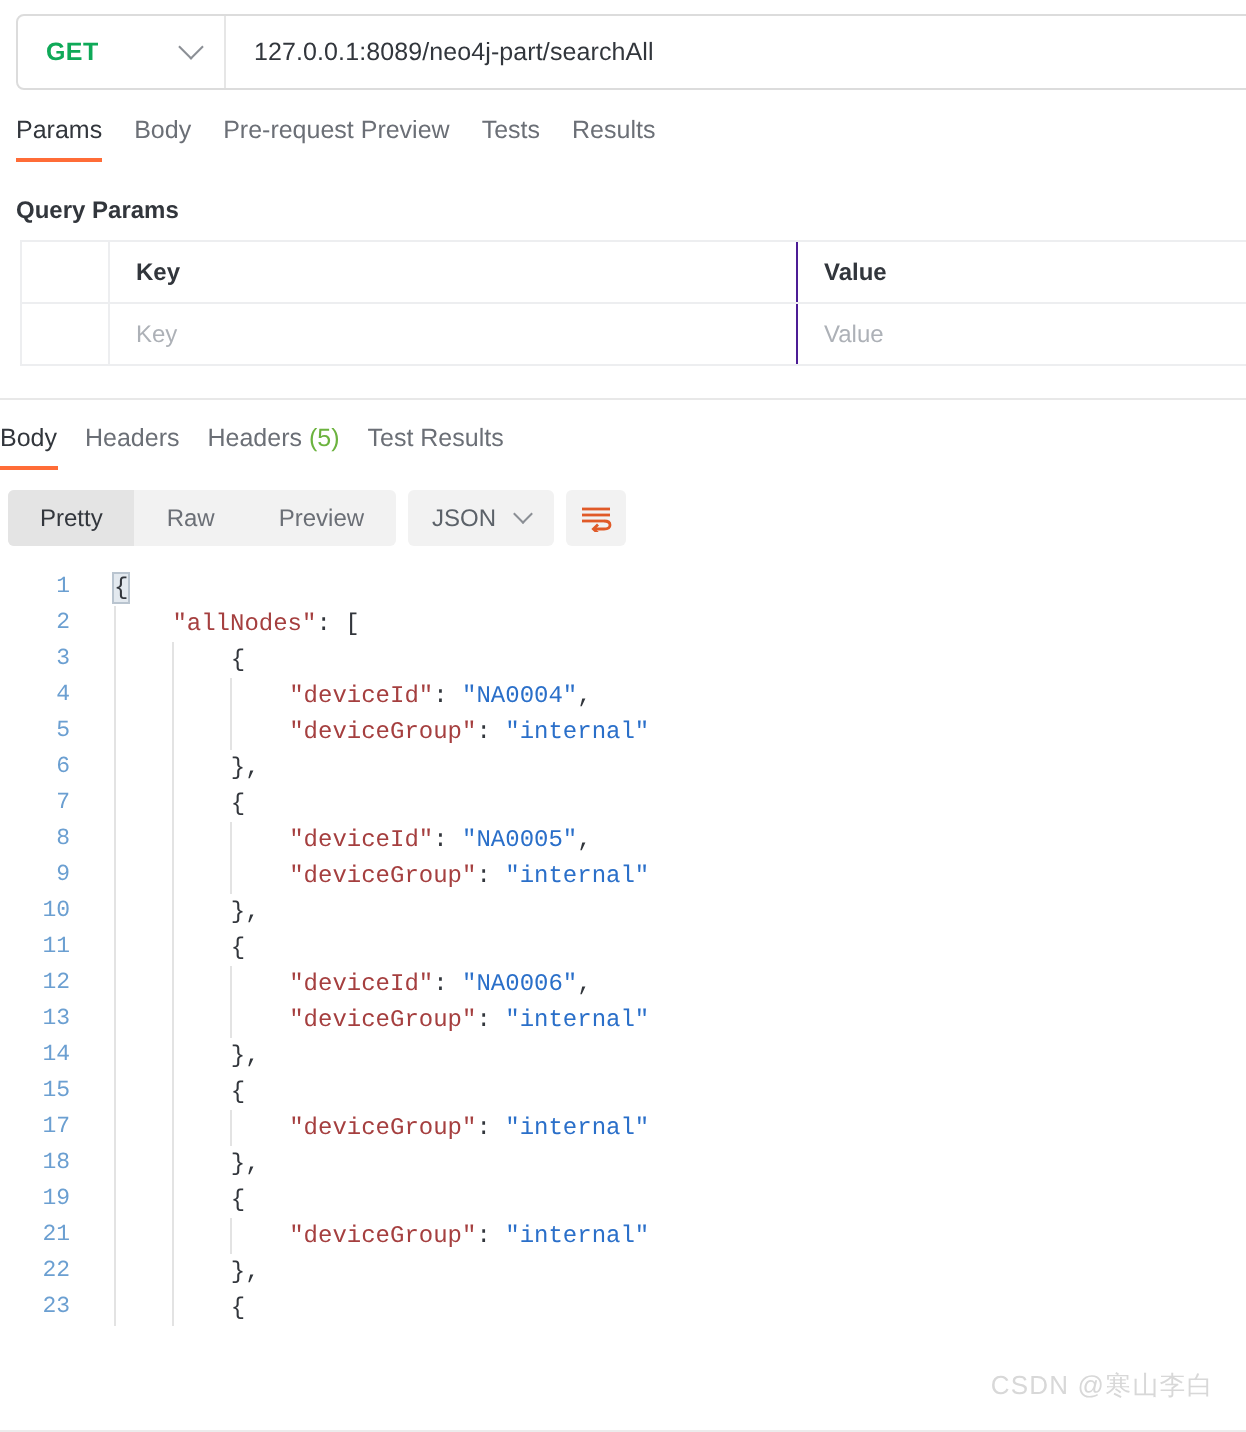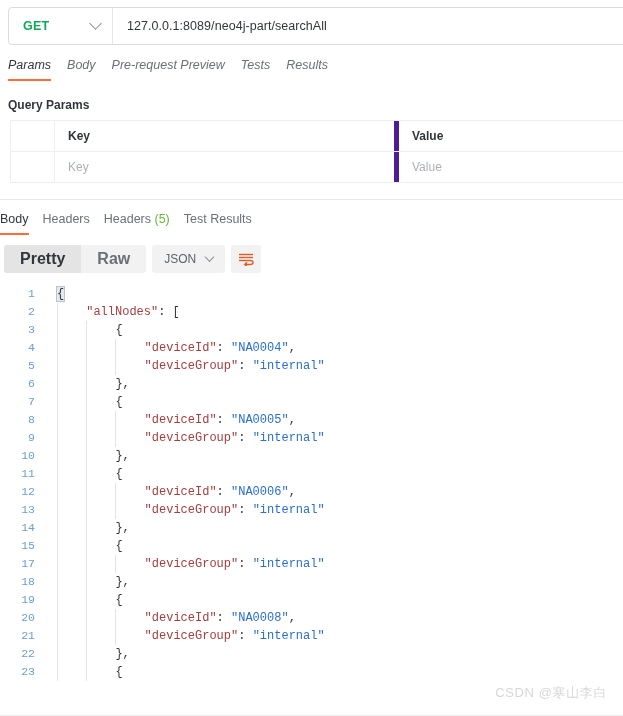--- a/index.html
+++ b/index.html
@@ -68,21 +68,20 @@
     align-items: flex-start;
     gap: 0;
   }
   .rtab {
     position: relative;
     padding: 0 16px 9px 0;
     font-size: 12.5px;
     color: #6b6f76;
     cursor: pointer;
     white-space: nowrap;
-    font-style: italic;
   }
   .rtab:first-child { padding-left: 0; }
   .rtab.active { color: #32363c; }
   .rtab.active::after {
     content: "";
     position: absolute;
     left: 0; right: 16px; bottom: 0;
     height: 2px;
     background: #ff6c37;
   }
@@ -102,21 +101,21 @@
     width: 640px;
     border: 1px solid #edeef0;
     border-bottom: none;
   }
   .qp-row {
     display: flex;
     height: 31px;
     border-bottom: 1px solid #edeef0;
   }
   .qp-cell-check { width: 44px; border-right: 1px solid #edeef0; }
-  .qp-cell-key   { width: 344px; border-right: 5px solid #4c1d95; display: flex; align-items: center; padding-left: 13px; }
+  .qp-cell-key   { width: 344px; border-right: 1px solid #4c1d95; display: flex; align-items: center; padding-left: 13px; }
   .qp-cell-val   { flex: 1; display: flex; align-items: center; padding-left: 13px; }
   .qp-head .qp-cell-key,
   .qp-head .qp-cell-val { font-weight: bold; color: #32363c; font-size: 12px; }
   .qp-body .qp-cell-key,
   .qp-body .qp-cell-val { color: #adb1b7; font-size: 12px; }
 
   
   .section-divider {
     position: absolute;
     left: 0; top: 199px;
@@ -159,25 +158,24 @@
     display: flex;
     background: #f2f2f2;
     border-radius: 3px;
     overflow: hidden;
     height: 28px;
   }
   .seg {
     display: flex;
     align-items: center;
     padding: 0 16px;
-    font-size: 16px;
+    font-size: 12px;
     color: #6b6f76;
     cursor: pointer;
     white-space: nowrap;
-    font-weight: bold;
   }
   .seg.active {
     background: #e4e4e4;
     color: #32363c;
   }
   .sel-box {
     display: flex;
     align-items: center;
     gap: 10px;
     height: 28px;
@@ -313,20 +311,21 @@
     <div class="res-tab active" style="margin-left: 0px;"><span>Body</span></div>
     <div class="res-tab"><span>Headers</span></div>
     <div class="res-tab"><span>Headers</span><span class="cnt-green"> (5)</span></div>
     <div class="res-tab"><span>Test Results</span></div>
   </div>
 
 <div class="fmt-toolbar">
   <div class="seg-group" id="seg-group">
       <div class="seg active">Pretty</div>
       <div class="seg">Raw</div>
+      <div class="seg">Preview</div>
     </div>
   <div class="sel-box">
     <span class="sel-label">JSON</span>
     <span class="chev-sm"></span>
   </div>
   <div class="wrap-btn">
     <svg width="16" height="14" viewBox="0 0 16 14">
       <line x1="1" y1="2.5" x2="15" y2="2.5" stroke="#e05a28" stroke-width="1.4"></line>
       <line x1="1" y1="5.5" x2="15" y2="5.5" stroke="#e05a28" stroke-width="1.4"></line>
       <line x1="1" y1="8.5" x2="12" y2="8.5" stroke="#e05a28" stroke-width="1.4"></line>
@@ -348,20 +347,19 @@
     <div class="code-line"><div class="ln">9</div><div class="code-txt"><span class="guide" style="left: 13px;"></span><span class="guide" style="left: 42.2px;"></span><span class="guide" style="left: 71.4px;"></span><span style="padding-left: 87.6px;"><span class="k">"deviceGroup"</span><span class="p">: </span><span class="s">"internal"</span></span></div></div>
     <div class="code-line"><div class="ln">10</div><div class="code-txt"><span class="guide" style="left: 13px;"></span><span class="guide" style="left: 42.2px;"></span><span style="padding-left: 58.4px;"><span class="brk">}</span><span class="p">,</span></span></div></div>
     <div class="code-line"><div class="ln">11</div><div class="code-txt"><span class="guide" style="left: 13px;"></span><span class="guide" style="left: 42.2px;"></span><span style="padding-left: 58.4px;"><span class="brk">{</span></span></div></div>
     <div class="code-line"><div class="ln">12</div><div class="code-txt"><span class="guide" style="left: 13px;"></span><span class="guide" style="left: 42.2px;"></span><span class="guide" style="left: 71.4px;"></span><span style="padding-left: 87.6px;"><span class="k">"deviceId"</span><span class="p">: </span><span class="s">"NA0006"</span><span class="p">,</span></span></div></div>
     <div class="code-line"><div class="ln">13</div><div class="code-txt"><span class="guide" style="left: 13px;"></span><span class="guide" style="left: 42.2px;"></span><span class="guide" style="left: 71.4px;"></span><span style="padding-left: 87.6px;"><span class="k">"deviceGroup"</span><span class="p">: </span><span class="s">"internal"</span></span></div></div>
     <div class="code-line"><div class="ln">14</div><div class="code-txt"><span class="guide" style="left: 13px;"></span><span class="guide" style="left: 42.2px;"></span><span style="padding-left: 58.4px;"><span class="brk">}</span><span class="p">,</span></span></div></div>
     <div class="code-line"><div class="ln">15</div><div class="code-txt"><span class="guide" style="left: 13px;"></span><span class="guide" style="left: 42.2px;"></span><span style="padding-left: 58.4px;"><span class="brk">{</span></span></div></div>
     <div class="code-line"><div class="ln">17</div><div class="code-txt"><span class="guide" style="left: 13px;"></span><span class="guide" style="left: 42.2px;"></span><span class="guide" style="left: 71.4px;"></span><span style="padding-left: 87.6px;"><span class="k">"deviceGroup"</span><span class="p">: </span><span class="s">"internal"</span></span></div></div>
     <div class="code-line"><div class="ln">18</div><div class="code-txt"><span class="guide" style="left: 13px;"></span><span class="guide" style="left: 42.2px;"></span><span style="padding-left: 58.4px;"><span class="brk">}</span><span class="p">,</span></span></div></div>
     <div class="code-line"><div class="ln">19</div><div class="code-txt"><span class="guide" style="left: 13px;"></span><span class="guide" style="left: 42.2px;"></span><span style="padding-left: 58.4px;"><span class="brk">{</span></span></div></div>
-    <div class="code-line"><div class="ln">20</div><div class="code-txt"><span class="guide" style="left: 13px;"></span><span class="guide" style="left: 42.2px;"></span><span class="guide" style="left: 71.4px;"></span><span style="padding-left: 87.6px;"><span class="k">"deviceId"</span><span class="p">: </span><span class="s">"NA0008"</span><span class="p">,</span></span></div></div>
     <div class="code-line"><div class="ln">21</div><div class="code-txt"><span class="guide" style="left: 13px;"></span><span class="guide" style="left: 42.2px;"></span><span class="guide" style="left: 71.4px;"></span><span style="padding-left: 87.6px;"><span class="k">"deviceGroup"</span><span class="p">: </span><span class="s">"internal"</span></span></div></div>
     <div class="code-line"><div class="ln">22</div><div class="code-txt"><span class="guide" style="left: 13px;"></span><span class="guide" style="left: 42.2px;"></span><span style="padding-left: 58.4px;"><span class="brk">}</span><span class="p">,</span></span></div></div>
     <div class="code-line"><div class="ln">23</div><div class="code-txt"><span class="guide" style="left: 13px;"></span><span class="guide" style="left: 42.2px;"></span><span style="padding-left: 58.4px;"><span class="brk">{</span></span></div></div>
   </div>
 
 <div class="watermark">CSDN @寒山李白</div>
 <div class="bottom-rule"></div>
 
 </body></html>

